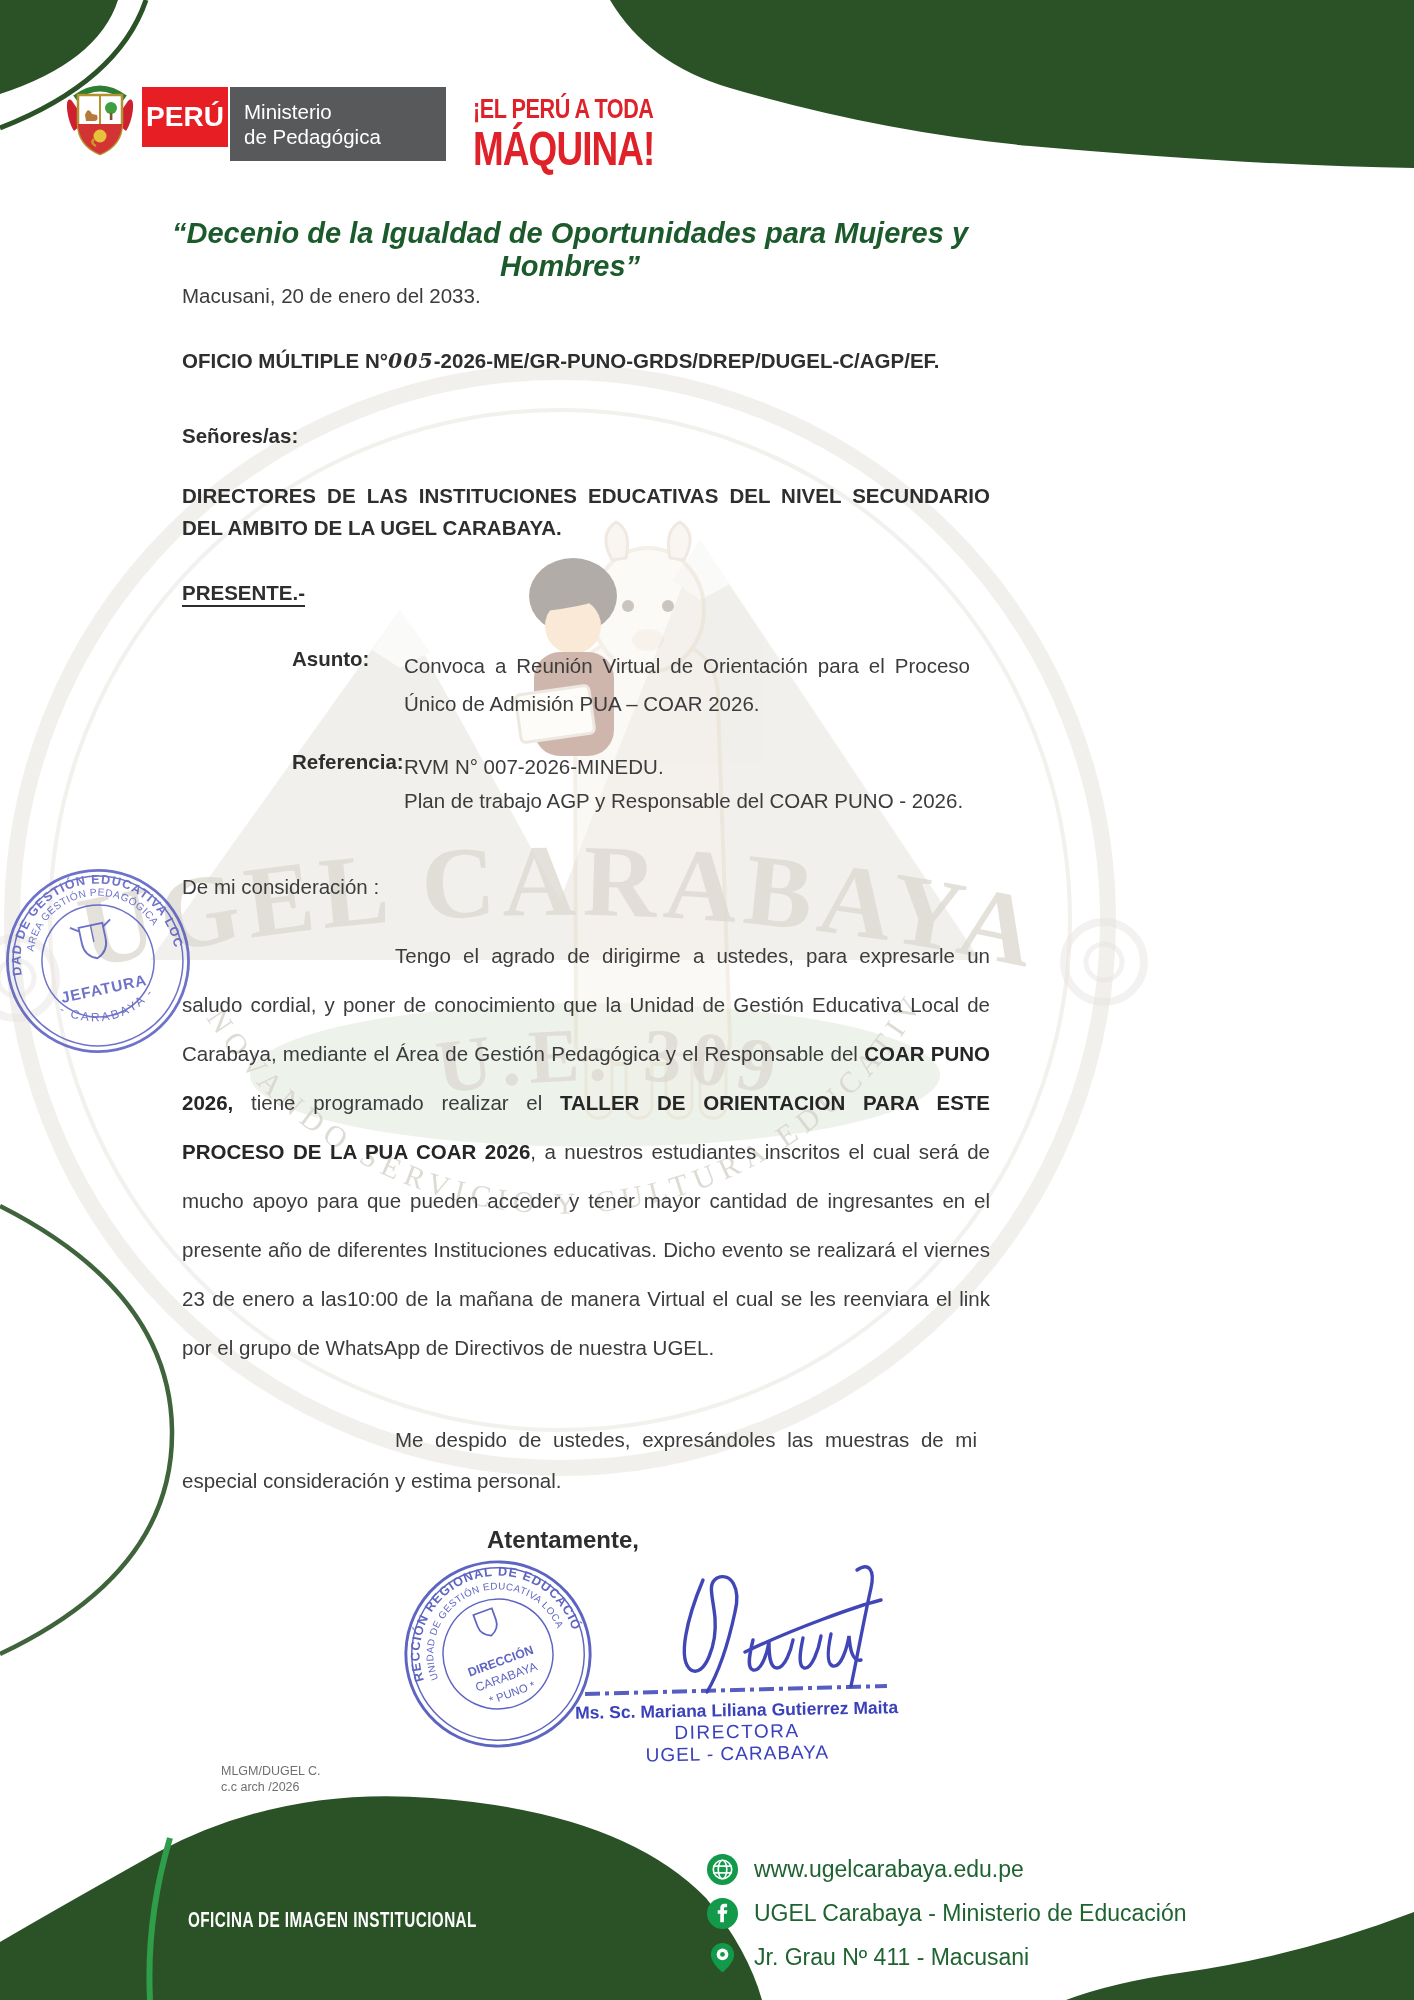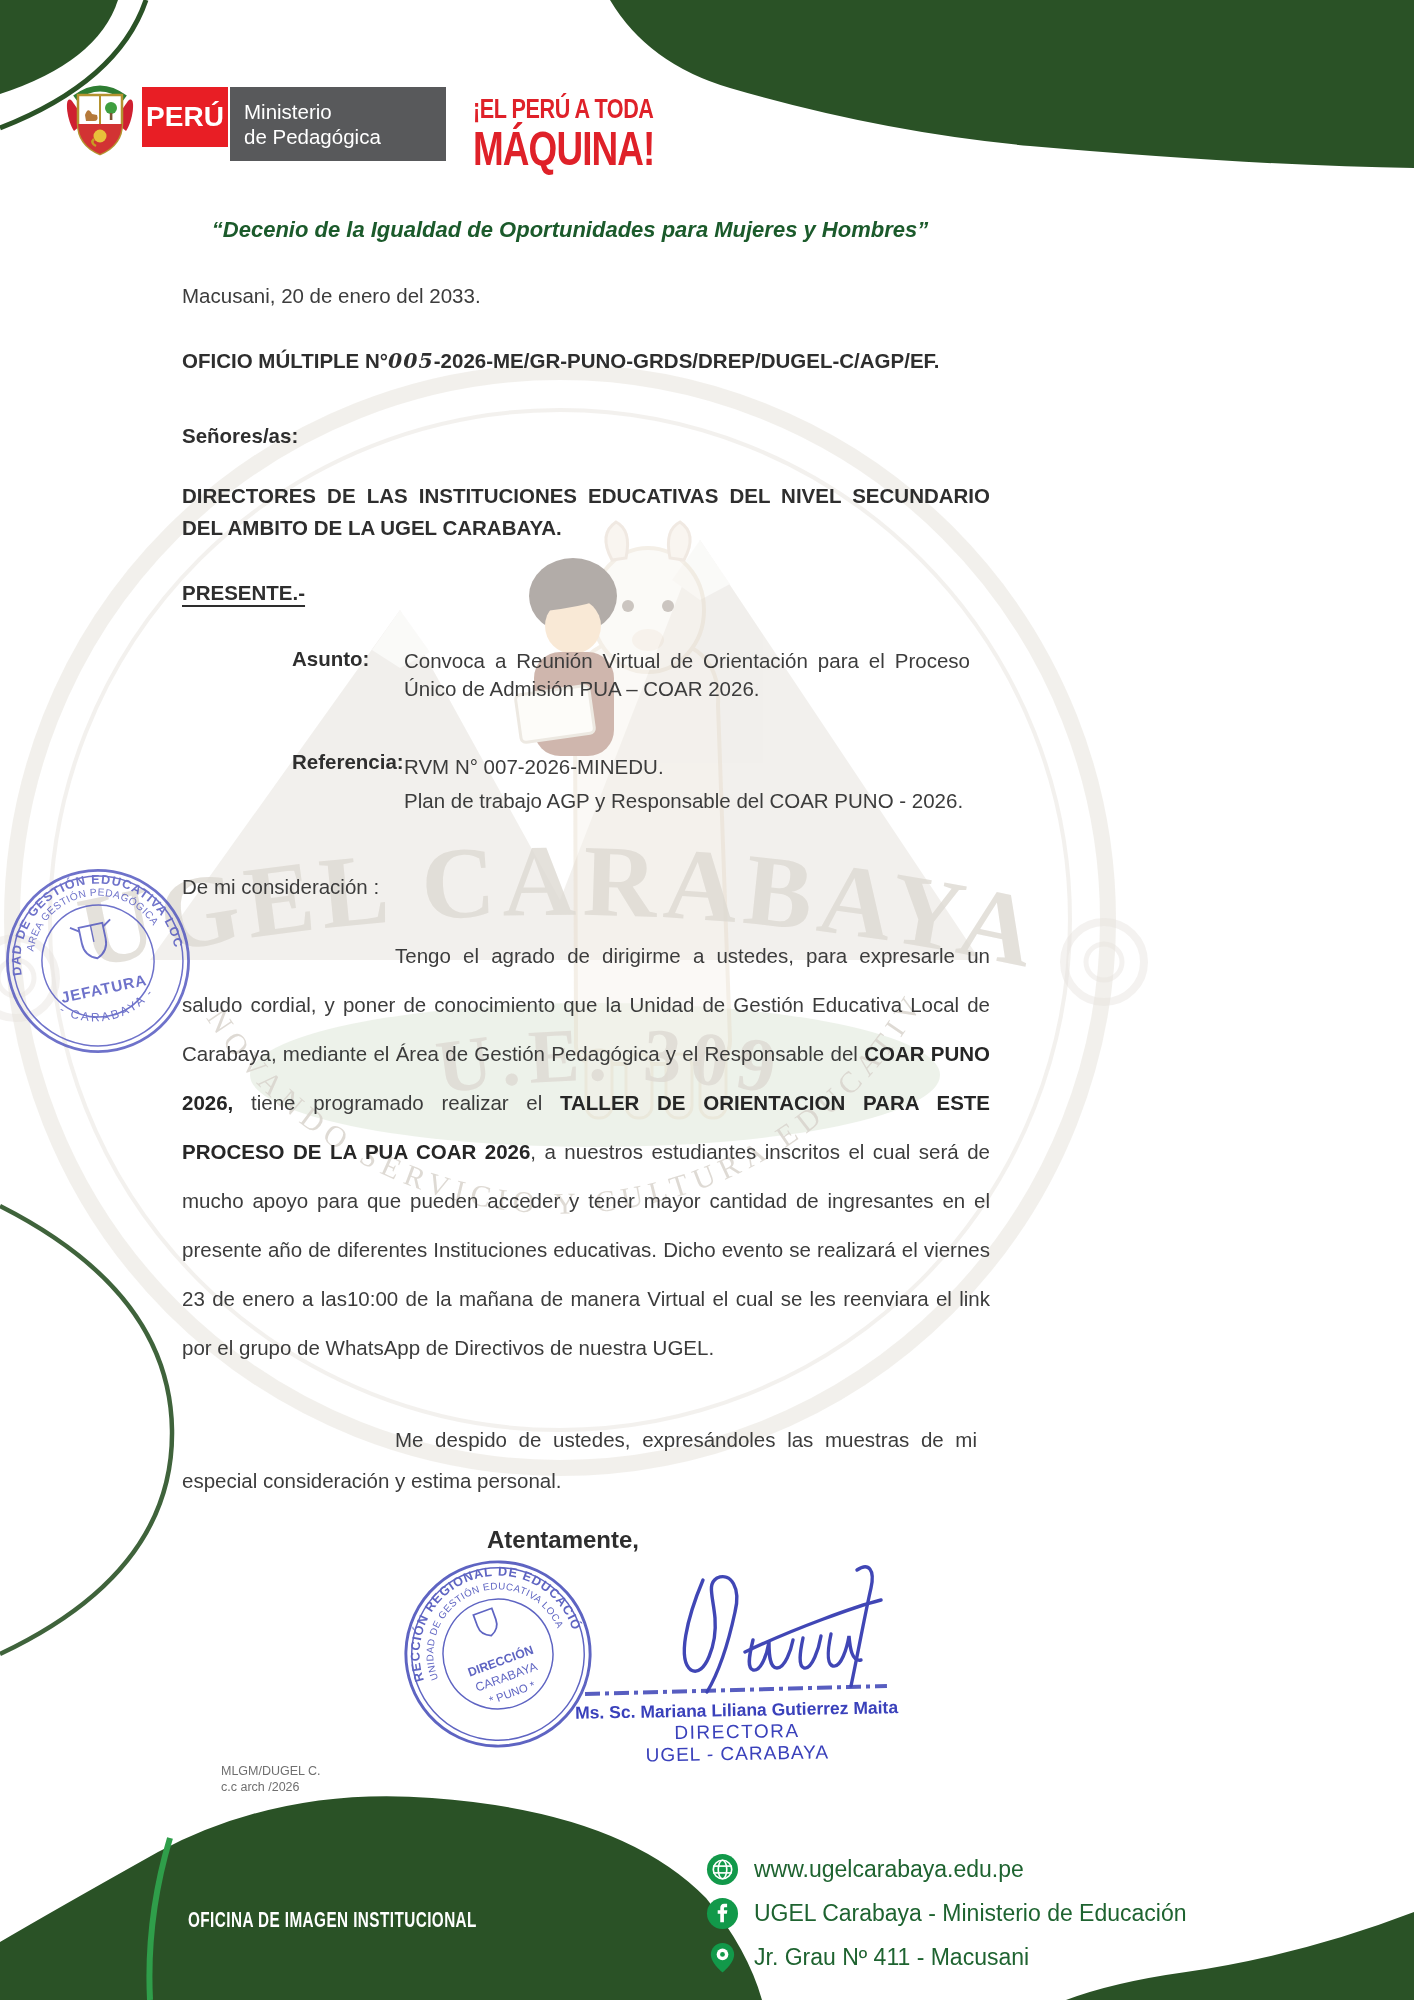--- a/index.html
+++ b/index.html
@@ -15,21 +15,21 @@
   
   .peru-block{left:142px;top:87px;width:86px;height:60px;background:#e81e25;color:#fff;
       display:flex;align-items:center;justify-content:center;font-size:28px;font-weight:bold;}
   .ministry-block{left:230px;top:87px;width:216px;height:74px;background:#58595b;color:#fff;
       display:flex;flex-direction:column;justify-content:center;padding-left:14px;box-sizing:border-box;
       font-size:20.5px;line-height:25px;}
   .slogan{left:473px;top:92px;color:#df2129;font-weight:bold;transform:scale(.9,1.18);transform-origin:left top;}
   .slogan .l1{font-size:24px;letter-spacing:-.5px;}
   .slogan .l2{font-size:41px;margin-top:-3px;letter-spacing:-1px;}
   .decenio{left:140px;top:217px;width:860px;text-align:center;color:#1b5a2b;
-      font-weight:bold;font-style:italic;font-size:22px;}
+      font-weight:bold;font-style:italic;font-size:29px;}
   
   .lt{color:#3c3c3c;font-size:20.5px;}
   .bold{font-weight:bold;color:#2e2e2e;}
   .b{font-weight:bold;color:#262626;}
   .hand{font-family:"DejaVu Serif",serif;font-style:italic;letter-spacing:1px;}
   .just{text-align:justify;}
   .presente{text-decoration:underline;text-underline-offset:5px;text-decoration-thickness:2px;}
   .p1{line-height:49px;text-indent:213px;}
   .p2{line-height:41px;text-indent:213px;}
   
@@ -145,21 +145,21 @@
 
   <div class="abs content lt bold" style="left:182px;top:349px;width:820px"><span>OFICIO MÚLTIPLE N°</span><span class="hand">005</span><span>-2026-ME/GR-PUNO-GRDS/DREP/DUGEL-C/AGP/EF.</span></div>
 
   <div class="abs content lt bold" style="left:182px;top:424px">Señores/as:</div>
 
   <div class="abs content lt bold just" style="left:182px;top:480px;width:808px;line-height:32px">DIRECTORES DE LAS INSTITUCIONES EDUCATIVAS DEL NIVEL SECUNDARIO DEL AMBITO DE LA UGEL CARABAYA.</div>
 
   <div class="abs content lt bold presente" style="left:182px;top:581px">PRESENTE.-</div>
 
   <div class="abs content lt bold" style="left:292px;top:647px">Asunto:</div>
-  <div class="abs content lt just" style="left:404px;top:647px;width:566px;line-height:28px">Convoca a Reunión Virtual de Orientación para el Proceso Único de Admisión PUA – COAR 2026.</div>
+  <div class="abs content lt just" style="left:404px;top:647px;width:566px;line-height:38px">Convoca a Reunión Virtual de Orientación para el Proceso Único de Admisión PUA – COAR 2026.</div>
 
   <div class="abs content lt bold" style="left:292px;top:750px">Referencia:</div>
   <div class="abs content lt" style="left:404px;top:750px;width:566px;line-height:33.5px">
     <div>RVM N° 007-2026-MINEDU.</div>
     <div class="just">Plan de trabajo AGP y Responsable del COAR PUNO - 2026.</div>
   </div>
 
   <div class="abs content lt" style="left:182px;top:875px">De mi consideración :</div>
 
   <div class="abs content lt just p1" style="left:182px;top:931px;width:808px"><span>Tengo el agrado de dirigirme a ustedes, para expresarle un saludo cordial, y poner de conocimiento  que la Unidad de Gestión Educativa Local de Carabaya, mediante el Área de Gestión Pedagógica y el Responsable del </span><span class="b">COAR PUNO 2026,</span><span> tiene programado realizar el </span><span class="b">TALLER DE ORIENTACION PARA ESTE PROCESO DE LA PUA COAR 2026</span><span>, a nuestros estudiantes inscritos el cual será de mucho apoyo para que pueden acceder y tener mayor cantidad de ingresantes en el presente año de diferentes Instituciones educativas. Dicho evento se realizará el  viernes 23 de enero a las10:00 de la mañana de manera Virtual el cual se les reenviara el link por el grupo de WhatsApp de Directivos de nuestra UGEL.</span></div>

